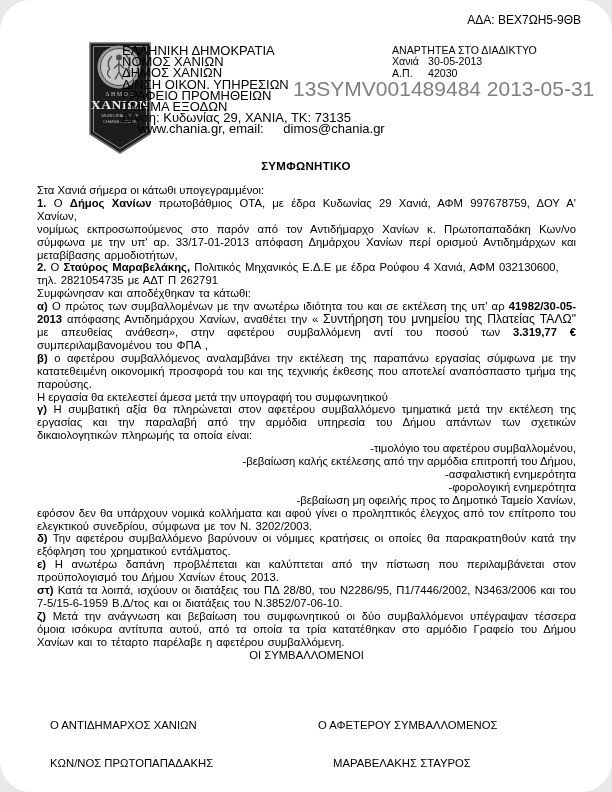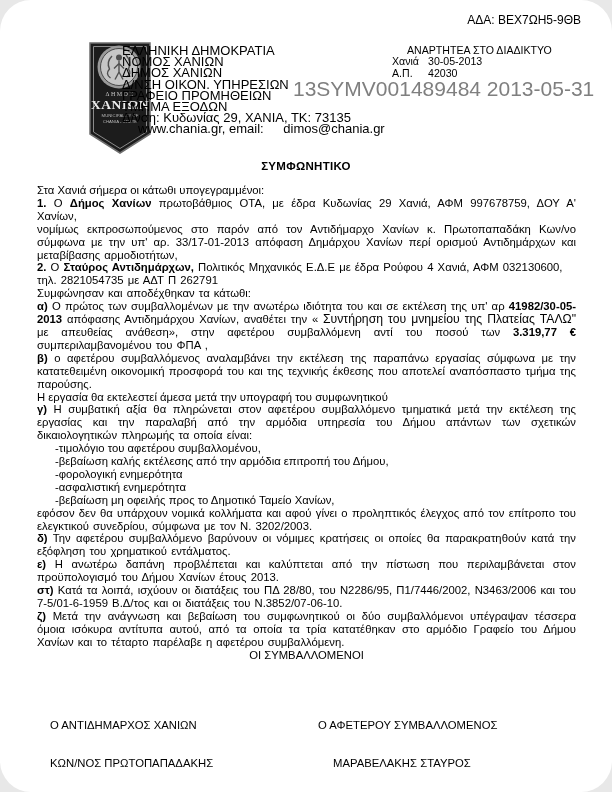--- a/index.html
+++ b/index.html
@@ -9,41 +9,41 @@
   }
   
   .ada{position:absolute;top:13px;right:31px;font-size:12px;white-space:nowrap;}
   
   .logo{position:absolute;left:57px;top:42px;width:62px;height:113px;padding-left:32px;}
   
   .agency{position:absolute;left:122px;top:45px;font-size:13px;line-height:11.2px;white-space:nowrap;}
   .agency .contact a{color:#000;cursor:pointer;margin-left:16px;}
   
   .protocol{position:absolute;left:392px;top:45px;font-size:10.6px;line-height:11.4px;white-space:nowrap;}
-  .protocol .notice{margin-left:15px;}
+  .protocol .notice{}
   .proto-row{display:flex;}
   .proto-label{width:36px;}
   
   .code-stamp{
     position:absolute;left:293px;top:69px;font-size:21px;color:#7f7f7f;
     white-space:nowrap;letter-spacing:0;margin-top:8px;
   }
   
   .doc-title{position:absolute;top:160px;left:0;width:100%;text-align:center;
     font-size:11.5px;font-weight:bold;letter-spacing:.3px;}
   
   .body{position:absolute;left:37px;top:184px;width:539px;font-size:11.3px;line-height:12.9px;}
   .body p{margin:0;}
   .j{text-align:justify;word-spacing:1px;}
   b{font-weight:bold;}
   .p1{margin-top:11px;}
   .p2{margin-top:10px;}
   .pa{margin-top:13px;}
   .pb{margin-top:5px;}
-  .list-line{padding-left:18px;}
+  .list-line{padding-left:18px;text-align:right;}
   .pd{margin-top:10px;}
   .pe{margin-top:8px;}
   .pst{margin-top:10px;}
   .pz{margin-top:13px;}
   .quote-run{font-size:12.2px;}
   .sig-heading{text-align:center;margin-top:0;}
   
   .sig-abs{position:absolute;font-size:11.3px;white-space:nowrap;}
   .sig-lt{left:50px;top:719px;}
   .sig-rt{left:318px;top:719px;}
@@ -103,43 +103,43 @@
 
   <div class="code-stamp">13SYMV001489484 2013-05-31</div>
 
   <div class="doc-title">ΣΥΜΦΩΝΗΤΙΚΟ</div>
 
   <div class="body">
     <p>Στα Χανιά σήμερα   οι κάτωθι υπογεγραμμένοι:</p>
 
     <p class="j p1"><b>1.</b><span> Ο </span><b>Δήμος Χανίων</b><span>  πρωτοβάθμιος ΟΤΑ, με έδρα Κυδωνίας 29 Χανιά, ΑΦΜ 997678759, ΔΟΥ Α' Χανίων,</span><br><span> νομίμως εκπροσωπούμενος στο παρόν από τον Αντιδήμαρχο Χανίων κ. Πρωτοπαπαδάκη Κων/νο σύμφωνα με την υπ' αρ. 33/17-01-2013 απόφαση Δημάρχου Χανίων περί ορισμού Αντιδημάρχων και μεταβίβασης αρμοδιοτήτων,</span></p>
 
-    <p class="j p2"><b>2.</b><span> Ο  </span><b>Σταύρος Αντιδημάρχων,</b><span>  Πολιτικός Μηχανικός Ε.Δ.Ε  με έδρα Ρούφου 4 Χανιά,   ΑΦΜ 032130600,</span><br><span>τηλ. 2821054735  με ΑΔΤ Π 262791</span><br><span>Συμφώνησαν και αποδέχθηκαν τα κάτωθι:</span></p>
+    <p class="j p2"><b>2.</b><span> Ο  </span><b>Σταύρος Μαραβελάκης,</b><span>  Πολιτικός Μηχανικός Ε.Δ.Ε  με έδρα Ρούφου 4 Χανιά,   ΑΦΜ 032130600,</span><br><span>τηλ. 2821054735  με ΑΔΤ Π 262791</span><br><span>Συμφώνησαν και αποδέχθηκαν τα κάτωθι:</span></p>
 
     <p class="j pa"><b>α)</b><span> Ο πρώτος των συμβαλλομένων με την ανωτέρω ιδιότητα του και σε εκτέλεση της υπ' αρ </span><b>41982/30-05-2013</b><span> απόφασης Αντιδημάρχου Χανίων, αναθέτει  την « </span><span class="quote-run">Συντήρηση του μνημείου της Πλατείας ΤΑΛΩ"</span><span> με απευθείας ανάθεση», στην αφετέρου συμβαλλόμενη  αντί  του ποσού των </span><b>3.319,77 €</b><span>  συμπεριλαμβανομένου του ΦΠΑ ,</span></p>
 
     <p class="j pb"><b>β)</b><span> ο αφετέρου συμβαλλόμενος αναλαμβάνει την εκτέλεση της παραπάνω εργασίας  σύμφωνα με την κατατεθειμένη οικονομική προσφορά του  και της τεχνικής έκθεσης  που αποτελεί αναπόσπαστο τμήμα της παρούσης.</span></p>
 
     <p>Η εργασία θα εκτελεστεί άμεσα  μετά την υπογραφή του συμφωνητικού</p>
 
     <p class="j"><b>γ)</b><span>  Η συμβατική αξία θα πληρώνεται  στον αφετέρου συμβαλλόμενο τμηματικά μετά την εκτέλεση της εργασίας και την παραλαβή από την αρμόδια υπηρεσία του Δήμου απάντων των σχετικών δικαιολογητικών πληρωμής τα οποία είναι:</span></p>
 
     <p class="list-line">-τιμολόγιο του αφετέρου συμβαλλομένου,</p>
     <p class="list-line">-βεβαίωση καλής εκτέλεσης από την αρμόδια επιτροπή του Δήμου,</p>
+    <p class="list-line">-ασφαλιστική ενημερότητα</p>
     <p class="list-line">-φορολογική ενημερότητα</p>
-    <p class="list-line">-ασφαλιστική ενημερότητα</p>
     <p class="list-line">-βεβαίωση μη οφειλής προς το Δημοτικό Ταμείο Χανίων,</p>
 
     <p class="j">εφόσον δεν θα υπάρχουν νομικά κολλήματα και αφού γίνει ο προληπτικός έλεγχος από τον επίτροπο του ελεγκτικού συνεδρίου, σύμφωνα με τον Ν. 3202/2003.</p>
 
     <p class="j pd"><b>δ)</b><span> Την αφετέρου συμβαλλόμενο βαρύνουν οι νόμιμες κρατήσεις οι οποίες θα παρακρατηθούν κατά την εξόφληση του χρηματικού εντάλματος.</span></p>
 
     <p class="j pe"><b>ε)</b><span> Η ανωτέρω δαπάνη  προβλέπεται και καλύπτεται από την πίστωση που περιλαμβάνεται στον προϋπολογισμό του Δήμου Χανίων έτους  2013.</span></p>
 
-    <p class="j pst"><b>στ)</b><span> Κατά τα  λοιπά, ισχύουν οι διατάξεις του ΠΔ 28/80, του Ν2286/95, Π1/7446/2002, Ν3463/2006  και του  7-5/01-6-1959 Β.Δ/τος και οι διατάξεις του Ν.3852/07-06-10.</span></p>
+    <p class="j pst"><b>στ)</b><span> Κατά τα  λοιπά, ισχύουν οι διατάξεις του ΠΔ 28/80, του Ν2286/95, Π1/7446/2002, Ν3463/2006  και του  7-5/15-6-1959 Β.Δ/τος και οι διατάξεις του Ν.3852/07-06-10.</span></p>
 
     <p class="j pz"><b>ζ)</b><span> Μετά την ανάγνωση και βεβαίωση του συμφωνητικού οι δύο συμβαλλόμενοι υπέγραψαν τέσσερα όμοια ισόκυρα αντίτυπα αυτού, από τα οποία τα τρία  κατατέθηκαν στο αρμόδιο Γραφείο του Δήμου Χανίων και το τέταρτο παρέλαβε η αφετέρου συμβαλλόμενη.</span></p>
 
     <p class="sig-heading">ΟΙ ΣΥΜΒΑΛΛΟΜΕΝΟΙ</p>
   </div>
 
   <div class="sig-abs sig-lt">Ο ΑΝΤΙΔΗΜΑΡΧΟΣ ΧΑΝΙΩΝ</div>
   <div class="sig-abs sig-rt">Ο  ΑΦΕΤΕΡΟΥ ΣΥΜΒΑΛΛΟΜΕΝΟΣ</div>
   <div class="sig-abs sig-ln">ΚΩΝ/ΝΟΣ ΠΡΩΤΟΠΑΠΑΔΑΚΗΣ</div>
   <div class="sig-abs sig-rn">ΜΑΡΑΒΕΛΑΚΗΣ ΣΤΑΥΡΟΣ</div>

